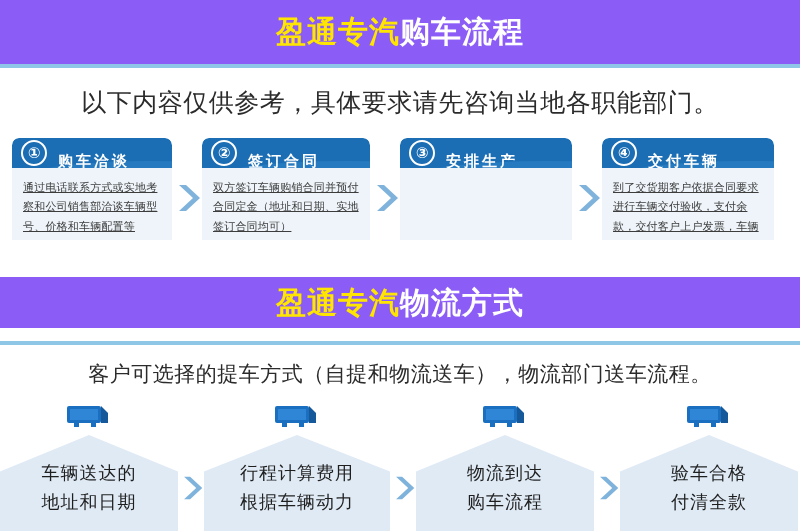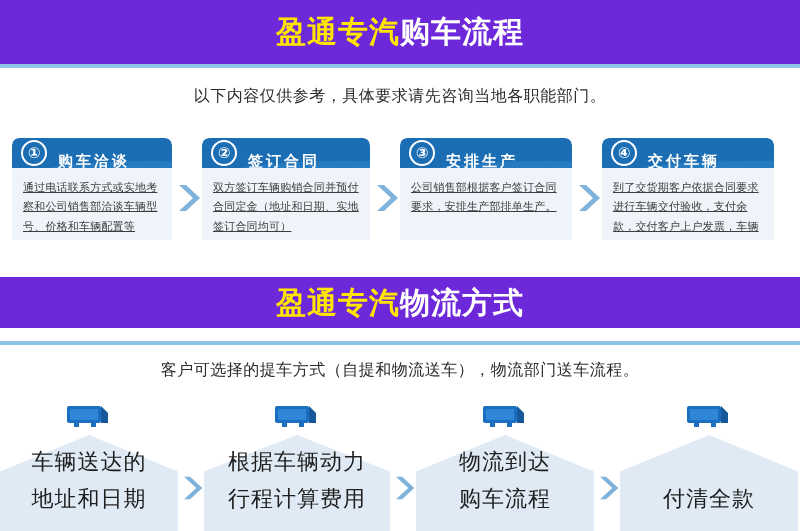--- a/index.html
+++ b/index.html
@@ -13,21 +13,21 @@
     font-family: "DejaVu Sans", "Liberation Sans", sans-serif;
     overflow: hidden;
     position: relative;
   }
 
   
   .banner {
     position: absolute;
     left: 0;
     width: 800px;
-    background: #6d28d9;
+    background: #8b5cf6;
     display: flex;
     align-items: center;
     justify-content: center;
   }
   .banner-underline {
     position: absolute;
     left: 0;
     width: 800px;
     height: 4px;
     background: #8ec6e8;
@@ -47,26 +47,26 @@
   #banner-2 { top: 277px; height: 51px; }
   #banner-2-underline { top: 341px; }
 
   
   .subtitle {
     position: absolute;
     left: 0;
     width: 800px;
     text-align: center;
     color: #2b2b2b;
-    font-size: 16px;
+    font-size: 25px;
     letter-spacing: 0.5px;
     white-space: nowrap;
   }
   #subtitle-1 { top: 86px; }
-  #subtitle-2 { top: 360px; font-size: 16px; }
+  #subtitle-2 { top: 360px; font-size: 21px; }
 
   
   .steps-row {
     position: absolute;
     top: 138px;
     left: 0;
     width: 800px;
     height: 105px;
     display: flex;
     align-items: flex-start;
@@ -182,21 +182,21 @@
     z-index: 4;
   }
   .logi-truck svg { display: block; }
   .logi-text {
     position: absolute;
     left: 0;
     bottom: 14px;
     width: 100%;
     text-align: center;
     color: #1f1f1f;
-    font-size: 22px;
+    font-size: 18px;
     line-height: 1.65;
     letter-spacing: 1px;
     z-index: 3;
   }
   .logi-text span { display: block; }
 </style>
 </head>
 <body>
 
 <div class="banner" id="banner-1">
@@ -238,21 +238,20 @@
     <svg width="30" height="34" viewBox="0 0 30 34">
         <path d="M7 4 L21 17 L7 30 L14 30 L28 17 L14 4 Z" fill="#7fb3dc"></path>
       </svg>
   </div>
 
   <div class="step-card" style="width:172px;">
     <div class="step-head">
       <div class="step-num">③</div>
       <div class="step-title">安排生产</div>
     </div>
-    <div class="step-body">公司销售部根据客户签订合同要求，安排生产部排单生产。</div>
   </div>
 
   <div class="chev">
     <svg width="30" height="34" viewBox="0 0 30 34">
         <path d="M7 4 L21 17 L7 30 L14 30 L28 17 L14 4 Z" fill="#7fb3dc"></path>
       </svg>
   </div>
 
   <div class="step-card" style="width:172px;">
     <div class="step-head">
@@ -303,22 +302,22 @@
     <div class="logi-truck">
       <svg width="48" height="30" viewBox="0 0 48 30">
         <rect x="2" y="2" width="34" height="17" rx="2" fill="#1b6fc0"></rect>
         <rect x="5" y="5" width="28" height="11" fill="#2f86d6"></rect>
         <path d="M36 2 L43 9 L43 19 L36 19 Z" fill="#15599a"></path>
         <rect x="9" y="19" width="5" height="4" fill="#1b6fc0"></rect>
         <rect x="26" y="19" width="5" height="4" fill="#1b6fc0"></rect>
       </svg>
     </div>
     <div class="logi-text">
+      <span>行程计算费用</span>
       <span>根据车辆动力</span>
-      <span>行程计算费用</span>
     </div>
   </div>
 
   <div class="chev" style="margin-top:40px;">
     <svg width="26" height="30" viewBox="0 0 30 34">
         <path d="M7 4 L21 17 L7 30 L14 30 L28 17 L14 4 Z" fill="#7fb3dc"></path>
       </svg>
   </div>
 
   <div class="logi-item" style="width:178px;">
@@ -349,17 +348,18 @@
     <div class="logi-truck">
       <svg width="48" height="30" viewBox="0 0 48 30">
         <rect x="2" y="2" width="34" height="17" rx="2" fill="#1b6fc0"></rect>
         <rect x="5" y="5" width="28" height="11" fill="#2f86d6"></rect>
         <path d="M36 2 L43 9 L43 19 L36 19 Z" fill="#15599a"></path>
         <rect x="9" y="19" width="5" height="4" fill="#1b6fc0"></rect>
         <rect x="26" y="19" width="5" height="4" fill="#1b6fc0"></rect>
       </svg>
     </div>
     <div class="logi-text">
+      <span>验车合格</span>
       <span>付清全款</span>
     </div>
   </div>
 
 </div>
 
 </body></html>

